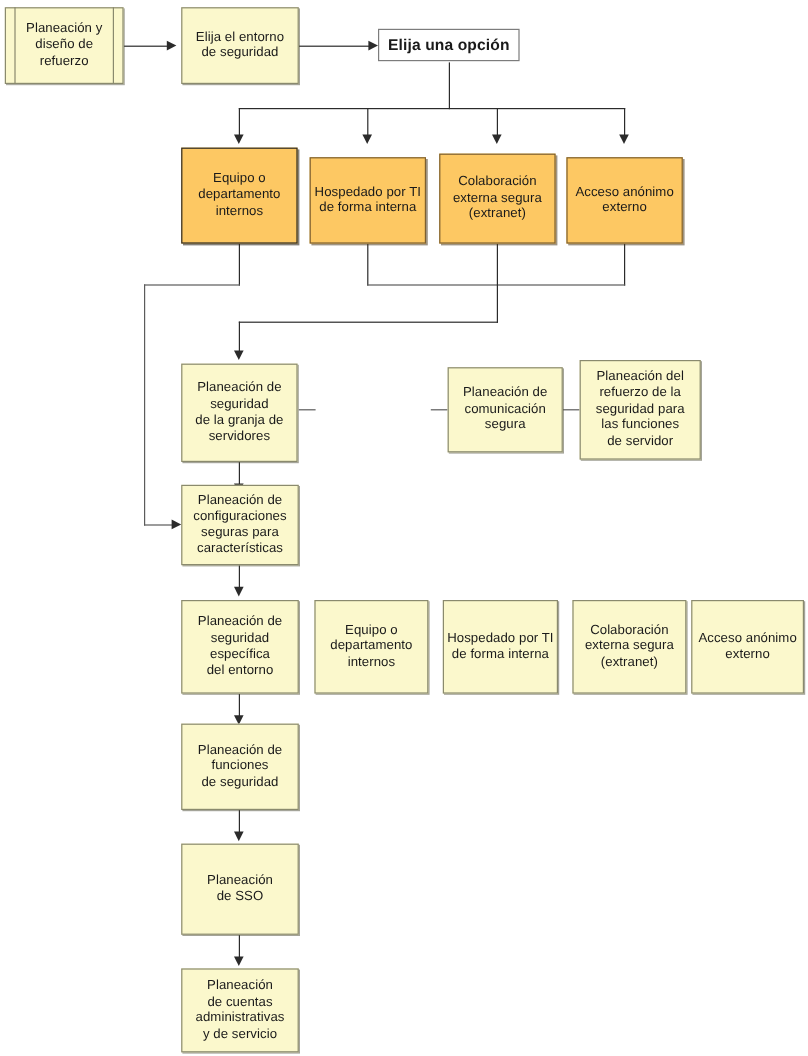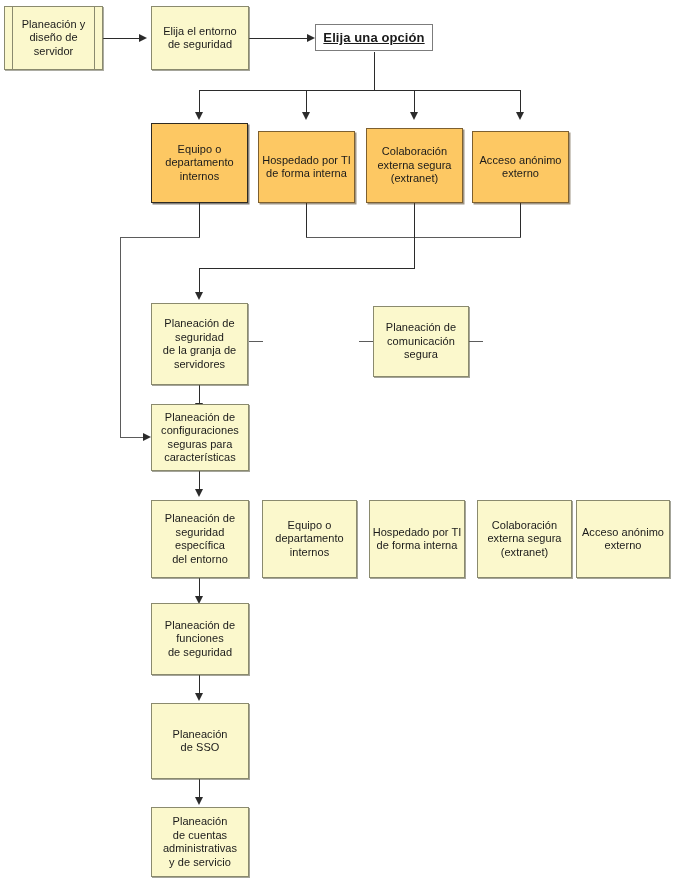--- a/index.html
+++ b/index.html
@@ -149,26 +149,26 @@
   <div class="arrow down" style="left:195px; top:596px;"></div>
 
   <div class="ln v dark" style="left:199px; top:675px; height:22px;"></div>
   <div class="arrow down" style="left:195px; top:693px;"></div>
 
   <div class="ln v dark" style="left:199px; top:779px; height:22px;"></div>
   <div class="arrow down" style="left:195px; top:797px;"></div>
 
   <div class="node predef" style="left:4px; top:6px; width:99px; height:64px;">Planeación y
 diseño de
-servidor</div>
+refuerzo</div>
 
   <div class="node proc" style="left:151px; top:6px; width:98px; height:64px;">Elija el entorno
 de seguridad</div>
 
-  <div class="node decision" style="left:315px; top:24px; width:118px; height:27px;text-decoration:underline;">Elija una opción</div>
+  <div class="node decision" style="left:315px; top:24px; width:118px; height:27px;">Elija una opción</div>
 
   <div class="node orange-first" style="left:151px; top:123px; width:97px; height:80px;">Equipo o
 departamento
 internos</div>
 
   <div class="node orange" style="left:258px; top:131px; width:97px; height:72px;">Hospedado por TI
 de forma interna</div>
 
   <div class="node orange" style="left:366px; top:128px; width:97px; height:75px;">Colaboración
 externa segura
@@ -180,20 +180,25 @@
   <div class="node proc" style="left:151px; top:303px; width:97px; height:82px;">Planeación de
 seguridad
 de la granja de
 servidores</div>
 
 
   <div class="node proc" style="left:373px; top:306px; width:96px; height:71px;">Planeación de
 comunicación
 segura</div>
 
+  <div class="node proc" style="left:483px; top:300px; width:101px; height:83px;">Planeación del
+refuerzo de la
+seguridad para
+las funciones
+de servidor</div>
 
   <div class="node proc" style="left:151px; top:404px; width:98px; height:67px;">Planeación de
 configuraciones
 seguras para
 características</div>
 
   <div class="node proc" style="left:151px; top:500px; width:98px; height:78px;">Planeación de
 seguridad
 específica
 del entorno</div>

